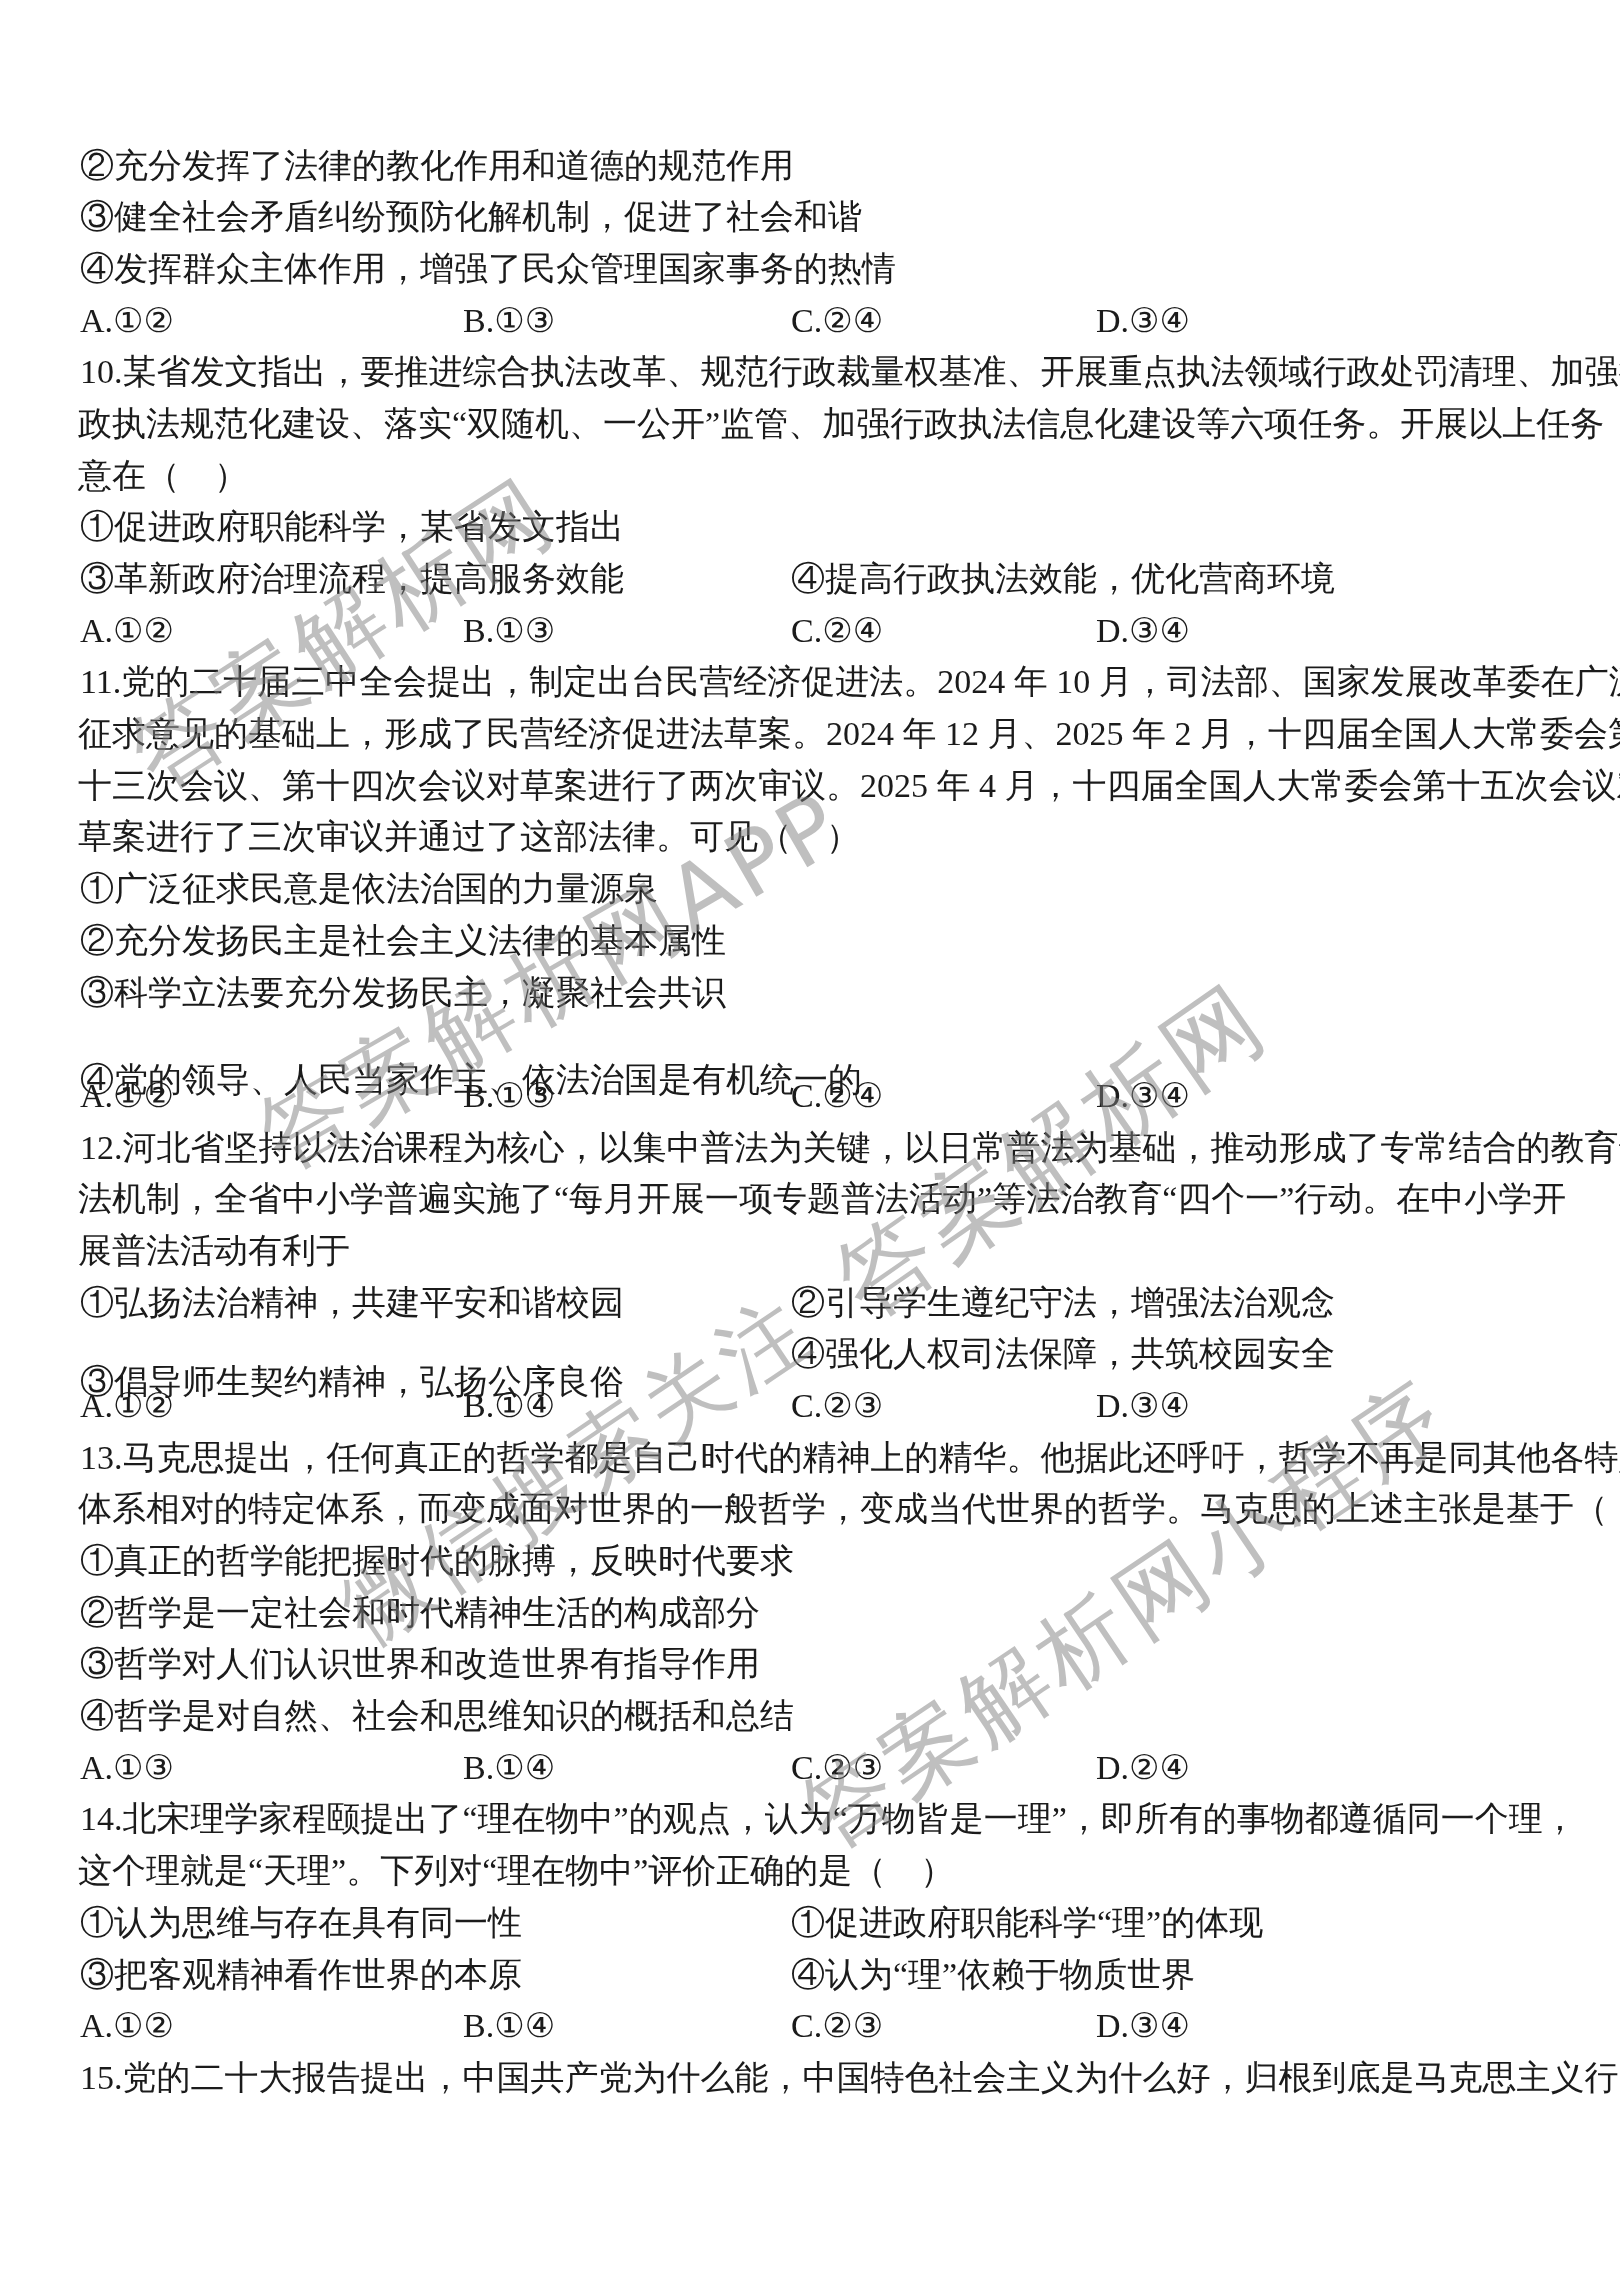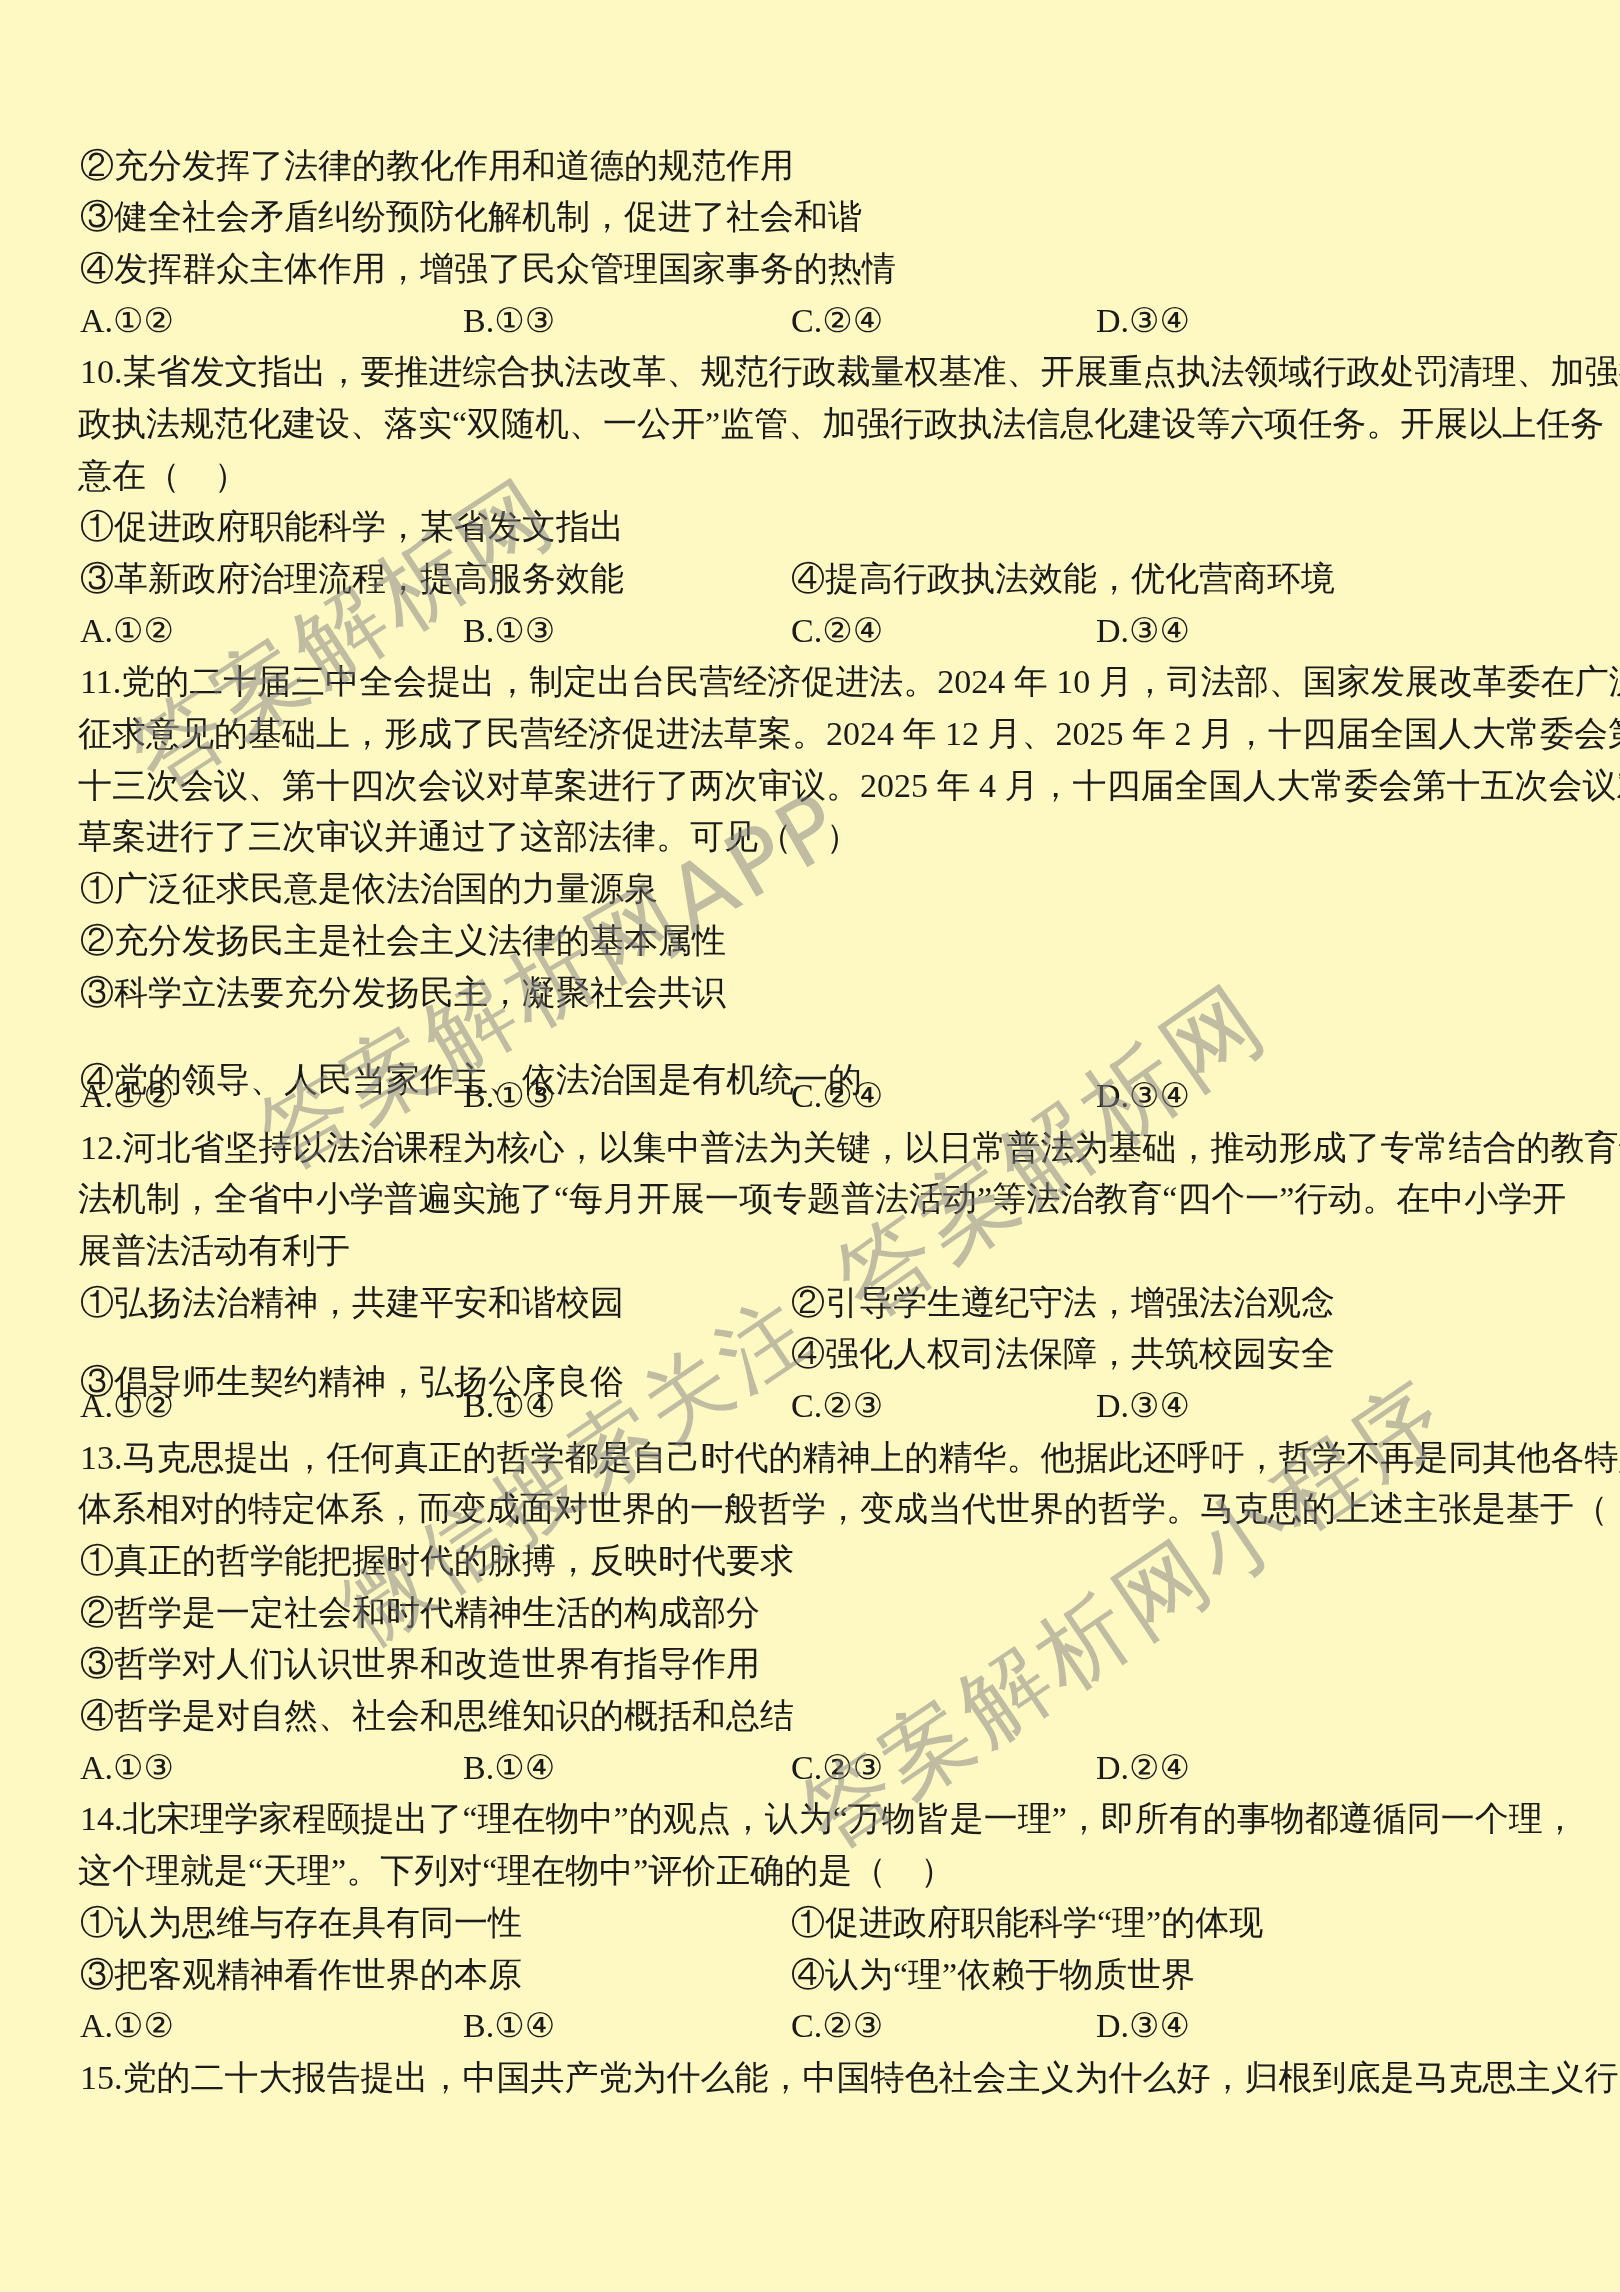--- a/index.html
+++ b/index.html
@@ -24,21 +24,21 @@
     letter-spacing:5.3px;
     white-space:nowrap;
     pointer-events:none;
     z-index:2;
   }
   .content{position:relative;z-index:1;}
 </style>
 </head>
 <body>
 
-<div id="page" style="width: 1620px; height: 2293px; background: #fef9c3;">
+<div id="page" style="width: 1620px; height: 2293px; background: #ffffff;">
   <div class="content" id="doc">
       <div class="line" style="top: 143px;"><span class="seg" style="left: 80px;">②充分发挥了法律的教化作用和道德的规范作用</span></div>
       <div class="line" style="top: 194px;"><span class="seg" style="left: 80px;">③健全社会矛盾纠纷预防化解机制，促进了社会和谐</span></div>
       <div class="line" style="top: 246px;"><span class="seg" style="left: 80px;">④发挥群众主体作用，增强了民众管理国家事务的热情</span></div>
       <div class="line" style="top: 298px;"><span class="seg" style="left: 80px;">A.①②</span><span class="seg" style="left: 463px;">B.①③</span><span class="seg" style="left: 791px;">C.②④</span><span class="seg" style="left: 1096px;">D.③④</span></div>
       <div class="line" style="top: 349px;"><span class="seg" style="left: 80px;">10.某省发文指出，要推进综合执法改革、规范行政裁量权基准、开展重点执法领域行政处罚清理、加强行</span></div>
       <div class="line" style="top: 401px;"><span class="seg" style="left: 78px;">政执法规范化建设、落实“双随机、一公开”监管、加强行政执法信息化建设等六项任务。开展以上任务</span></div>
       <div class="line" style="top: 453px;"><span class="seg" style="left: 78px;">意在（　）</span></div>
       <div class="line" style="top: 504px;"><span class="seg" style="left: 80px;">①促进政府职能科学，某省发文指出</span></div>
       <div class="line" style="top: 556px;"><span class="seg" style="left: 80px;">③革新政府治理流程，提高服务效能</span><span class="seg" style="left: 791px;">④提高行政执法效能，优化营商环境</span></div>

